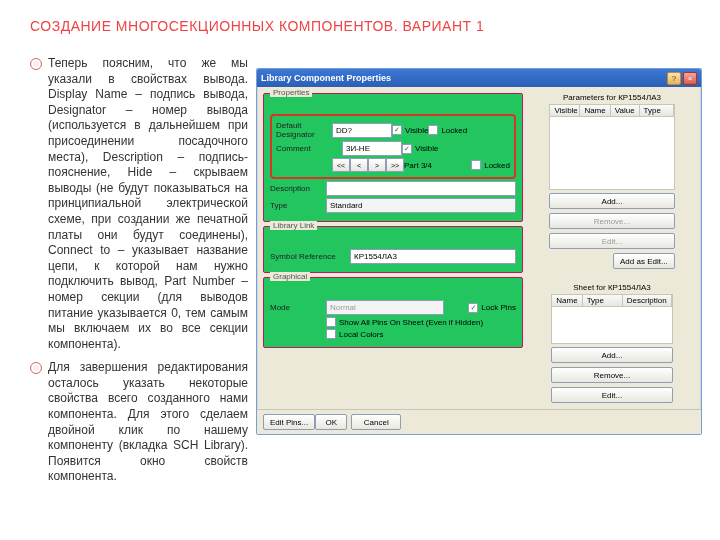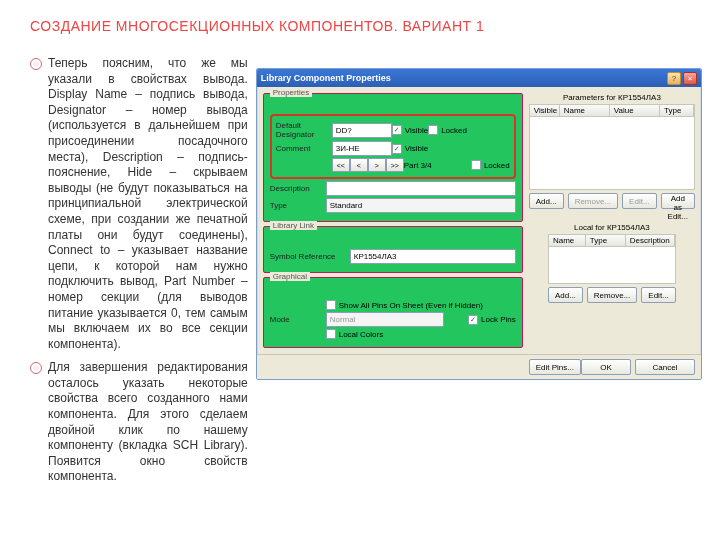--- a/index.html
+++ b/index.html
@@ -30,22 +30,22 @@
   .sel.small { flex: 0 0 72px; }
   .chk { display: flex; align-items: center; gap: 3px; font-size: 8px; }
   .chk .box { width: 10px; height: 10px; border: 1px solid #8e9eb6; background: #fff; display: flex; align-items: center; justify-content: center; font-size: 7px; color: #2a6f2a; }
   .btn { height: 16px; border: 1px solid #8e9eb6; background: linear-gradient(#fff,#e8e8e0); font-size: 8px; padding: 0 6px; border-radius: 2px; cursor: default; }
   .navbtn { width: 18px; height: 14px; border: 1px solid #8e9eb6; background: linear-gradient(#fff,#e6e6de); font-size: 7px; display: inline-flex; align-items: center; justify-content: center; }
   .red-box { border: 2px solid #d8342a; border-radius: 4px; padding: 3px 4px; }
   .parmtbl { background: #fff; border: 1px solid #c7c7b8; height: 86px; font-size: 8px; }
   .parmtbl .hdr, .mdltbl .hdr { display: flex; background: linear-gradient(#fafafa,#e6e6e0); border-bottom: 1px solid #c7c7b8; }
   .parmtbl .hdr div, .mdltbl .hdr div { padding: 1px 4px; border-right: 1px solid #c7c7b8; }
   .mdltbl { background: #fff; border: 1px solid #c7c7b8; height: 50px; font-size: 8px; }
-  .btnrow { display: flex; gap: 4px; justify-content: flex-start; margin-top: 3px; }
-  .footer { padding: 4px 6px; display: flex; justify-content: flex-end; align-items: center; border-top: 1px solid #c7c7b8; background: #ece9d8; }
+  .btnrow { display: flex; gap: 4px; justify-content: flex-start; margin-top: 3px; flex-direction: column; }
+  .footer { padding: 4px 6px; display: flex; justify-content: flex-start; align-items: center; border-top: 1px solid #c7c7b8; background: #ece9d8; }
   .disabled { color: #999; }
   .parm-title { font-size: 8px; text-align: center; margin-bottom: 2px; }
 </style>
 </head>
 <body>
 
 <div class="slide">
   <div class="slide-title">СОЗДАНИЕ МНОГОСЕКЦИОННЫХ КОМПОНЕНТОВ. ВАРИАНТ 1</div>
   <div class="left">
     <div class="bullet">
@@ -76,21 +76,21 @@
                     <span class="box">✓</span>
                     <span>Visible</span>
                   </label>
                 <label class="chk">
                     <span class="box"></span>
                     <span>Locked</span>
                   </label>
               </div>
               <div class="row">
                 <span class="lbl">Comment</span>
-                <input class="txt" style="flex: 0 0 60px;" value="3И-НЕ">
+                <input class="txt" style="flex: 0 0 60px; margin-left: 10px;" value="3И-НЕ">
                 <label class="chk">
                     <span class="box">✓</span>
                     <span>Visible</span>
                   </label>
               </div>
               <div class="row">
                 <span class="lbl"></span>
                 <span class="navbtn">&lt;&lt;</span>
                 <span class="navbtn">&lt;</span>
                 <span class="navbtn">&gt;</span>
@@ -114,34 +114,34 @@
           <div class="group">
             <span class="legend">Library Link</span>
             <div class="row">
               <span class="lbl" style="width:80px">Symbol Reference</span>
               <input class="txt" value="КР1554ЛА3" style="">
             </div>
           </div>
           <div class="group">
             <span class="legend">Graphical</span>
             <div class="row">
-                <span class="lbl"></span>
-                <label class="chk">
-                  <span class="box"></span>
-                  <span>Show All Pins On Sheet (Even if Hidden)</span>
-                </label>
-              </div>
-            <div class="row">
               <span class="lbl">Mode</span>
               <input class="sel small disabled" value="Normal" style="">
               <label class="chk" style="margin-left:auto">
                   <span class="box">✓</span>
                   <span>Lock Pins</span>
                 </label>
             </div>
+            <div class="row">
+                <span class="lbl"></span>
+                <label class="chk">
+                  <span class="box"></span>
+                  <span>Show All Pins On Sheet (Even if Hidden)</span>
+                </label>
+              </div>
             <div class="row">
                 <span class="lbl"></span>
                 <label class="chk">
                   <span class="box"></span>
                   <span>Local Colors</span>
                 </label>
               </div>
           </div>
         </div>
         <div class="col-r">
@@ -156,38 +156,38 @@
               </div>
             </div>
             <div class="btnrow">
               <button class="btn">Add...</button>
               <button class="btn disabled">Remove...</button>
               <button class="btn disabled">Edit...</button>
               <button class="btn" style="margin-left:auto">Add as Edit...</button>
             </div>
           </div>
           <div>
-            <div class="parm-title">Local for КР1554ЛА3</div>
+            <div class="parm-title">Sheet for КР1554ЛА3</div>
             <div class="mdltbl">
               <div class="hdr">
                 <div style="flex:1">Name</div>
                 <div style="width:40px">Type</div>
                 <div style="flex:1.4">Description</div>
               </div>
             </div>
             <div class="btnrow">
               <button class="btn">Add...</button>
               <button class="btn">Remove...</button>
               <button class="btn">Edit...</button>
             </div>
           </div>
         </div>
       </div>
       <div class="footer">
         <button class="btn">Edit Pins...</button>
         <div style="display:flex;gap:4px">
-          <button class="btn" style="width:50px">OK</button>
-          <button class="btn" style="width:60px">Cancel</button>
+          <button class="btn" style="width:32px">OK</button>
+          <button class="btn" style="width:50px">Cancel</button>
         </div>
       </div>
     </div>
   </div>
 </div>
 
 </body></html>

